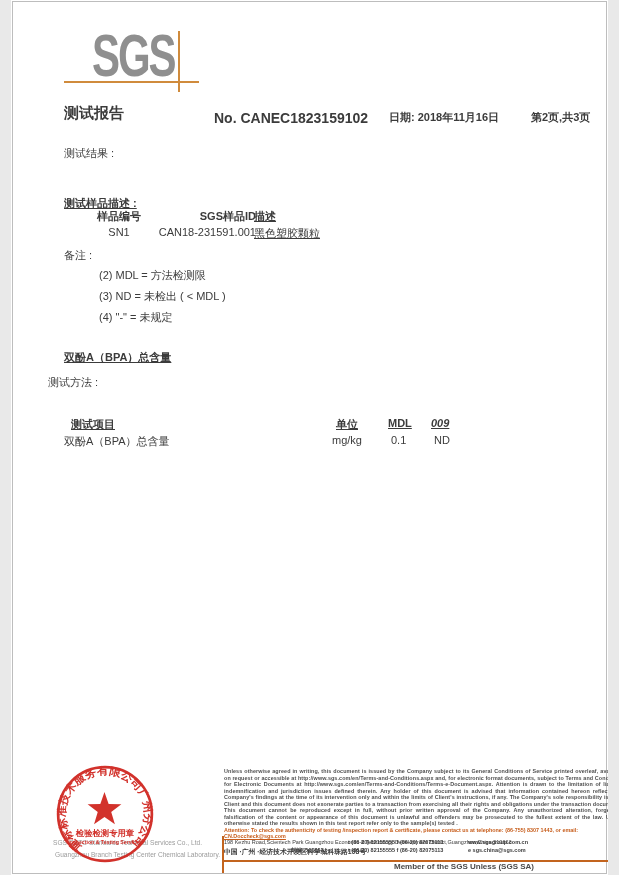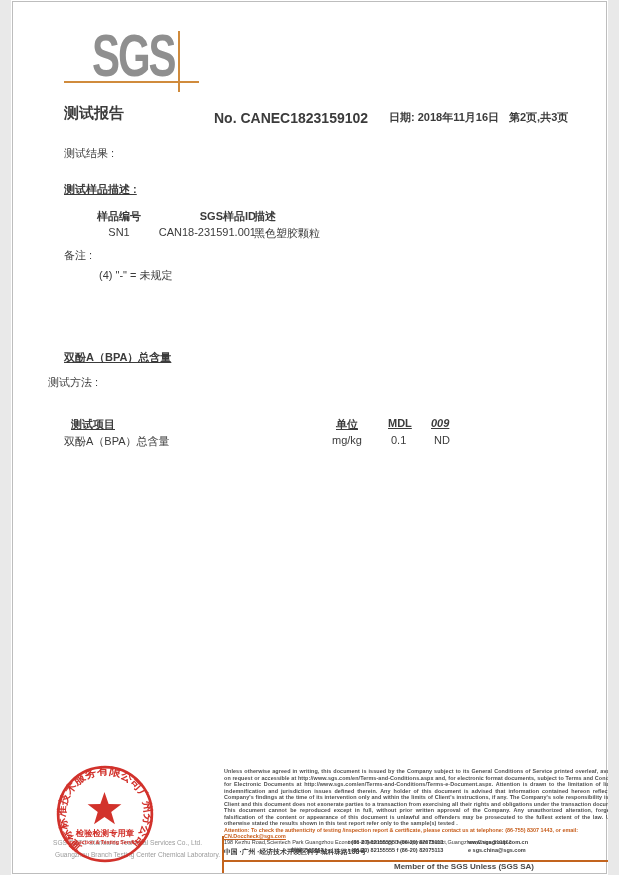--- a/index.html
+++ b/index.html
@@ -16,30 +16,30 @@
     color:#8f8f8f;letter-spacing:-3px;line-height:52px;
     transform:scaleX(.70);transform-origin:left top;
     font-family:"Liberation Sans","DejaVu Sans",sans-serif;
   }
   .logo-hline{position:absolute;left:53px;top:81px;width:135px;height:2px;background:#d08b3c;}
   .logo-vline{position:absolute;left:167px;top:31px;width:2px;height:61px;background:#d08b3c;}
   
   .doc-title{left:53px;top:104px;font-size:15px;font-weight:bold;}
   .report-no{left:203px;top:110px;font-size:14px;font-weight:600;}
   .doc-date{left:378px;top:110px;font-size:11px;font-weight:600;}
-  .page-info{left:498px;top:110px;font-size:11px;font-weight:600;}
+  .page-info{left:520px;top:110px;font-size:11px;font-weight:600;}
   
   .t11{font-size:11px;}
   .bold{font-weight:bold;}
   .ul{text-decoration:underline;}
   .test-result{left:53px;top:146px;}
-  .sample-head{left:53px;top:182px;}
+  .sample-head{left:53px;top:196px;}
   .st-c1{left:68px;width:80px;text-align:center;}
   .st-c2{left:133px;width:112px;text-align:right;}
-  .st-c3{left:243px;}
+  .st-c3{left:243px;text-decoration:underline;}
   .st-hdr{top:209px;}
   .st-row{top:226px;}
   .remarks{left:53px;top:248px;}
   .notes{position:absolute;left:88px;top:265px;font-size:11px;}
   .notes div{height:21px;line-height:21px;white-space:nowrap;}
   .bpa-head{left:53px;top:350px;}
   .method-label{left:37px;top:375px;}
   .method-text{
     position:absolute;left:128px;top:375px;width:442px;font-size:11px;
     line-height:21px;white-space:normal;text-align:justify;
@@ -101,20 +101,22 @@
   <span class="abs t11 bold st-hdr st-c1">样品编号</span>
   <span class="abs t11 bold st-hdr st-c2">SGS样品ID</span>
   <span class="abs t11 bold st-hdr st-c3">描述</span>
 
   <span class="abs t11 st-row st-c1">SN1</span>
   <span class="abs t11 st-row st-c2">CAN18-231591.001</span>
   <span class="abs t11 st-row st-c3">黑色塑胶颗粒</span>
 
   <span class="abs t11 remarks">备注 :</span>
   <div class="notes">
+    <div>(2) MDL = 方法检测限</div>
+    <div>(3) ND = 未检出 ( &lt; MDL )</div>
     <div>(4) "-" = 未规定</div>
   </div>
 
   <span class="abs t11 bold ul bpa-head">双酚A（BPA）总含量</span>
   <span class="abs t11 method-label">测试方法 :</span>
 
   <span class="abs t11 bold ul rt-hdr rt-item-h">测试项目</span>
   <span class="abs t11 bold ul rt-hdr rt-unit-h">单位</span>
   <span class="abs t11 bold ul rt-hdr rt-mdl-h">MDL</span>
   <span class="abs t11 bold ul rt-hdr rt-001-h">009</span>

